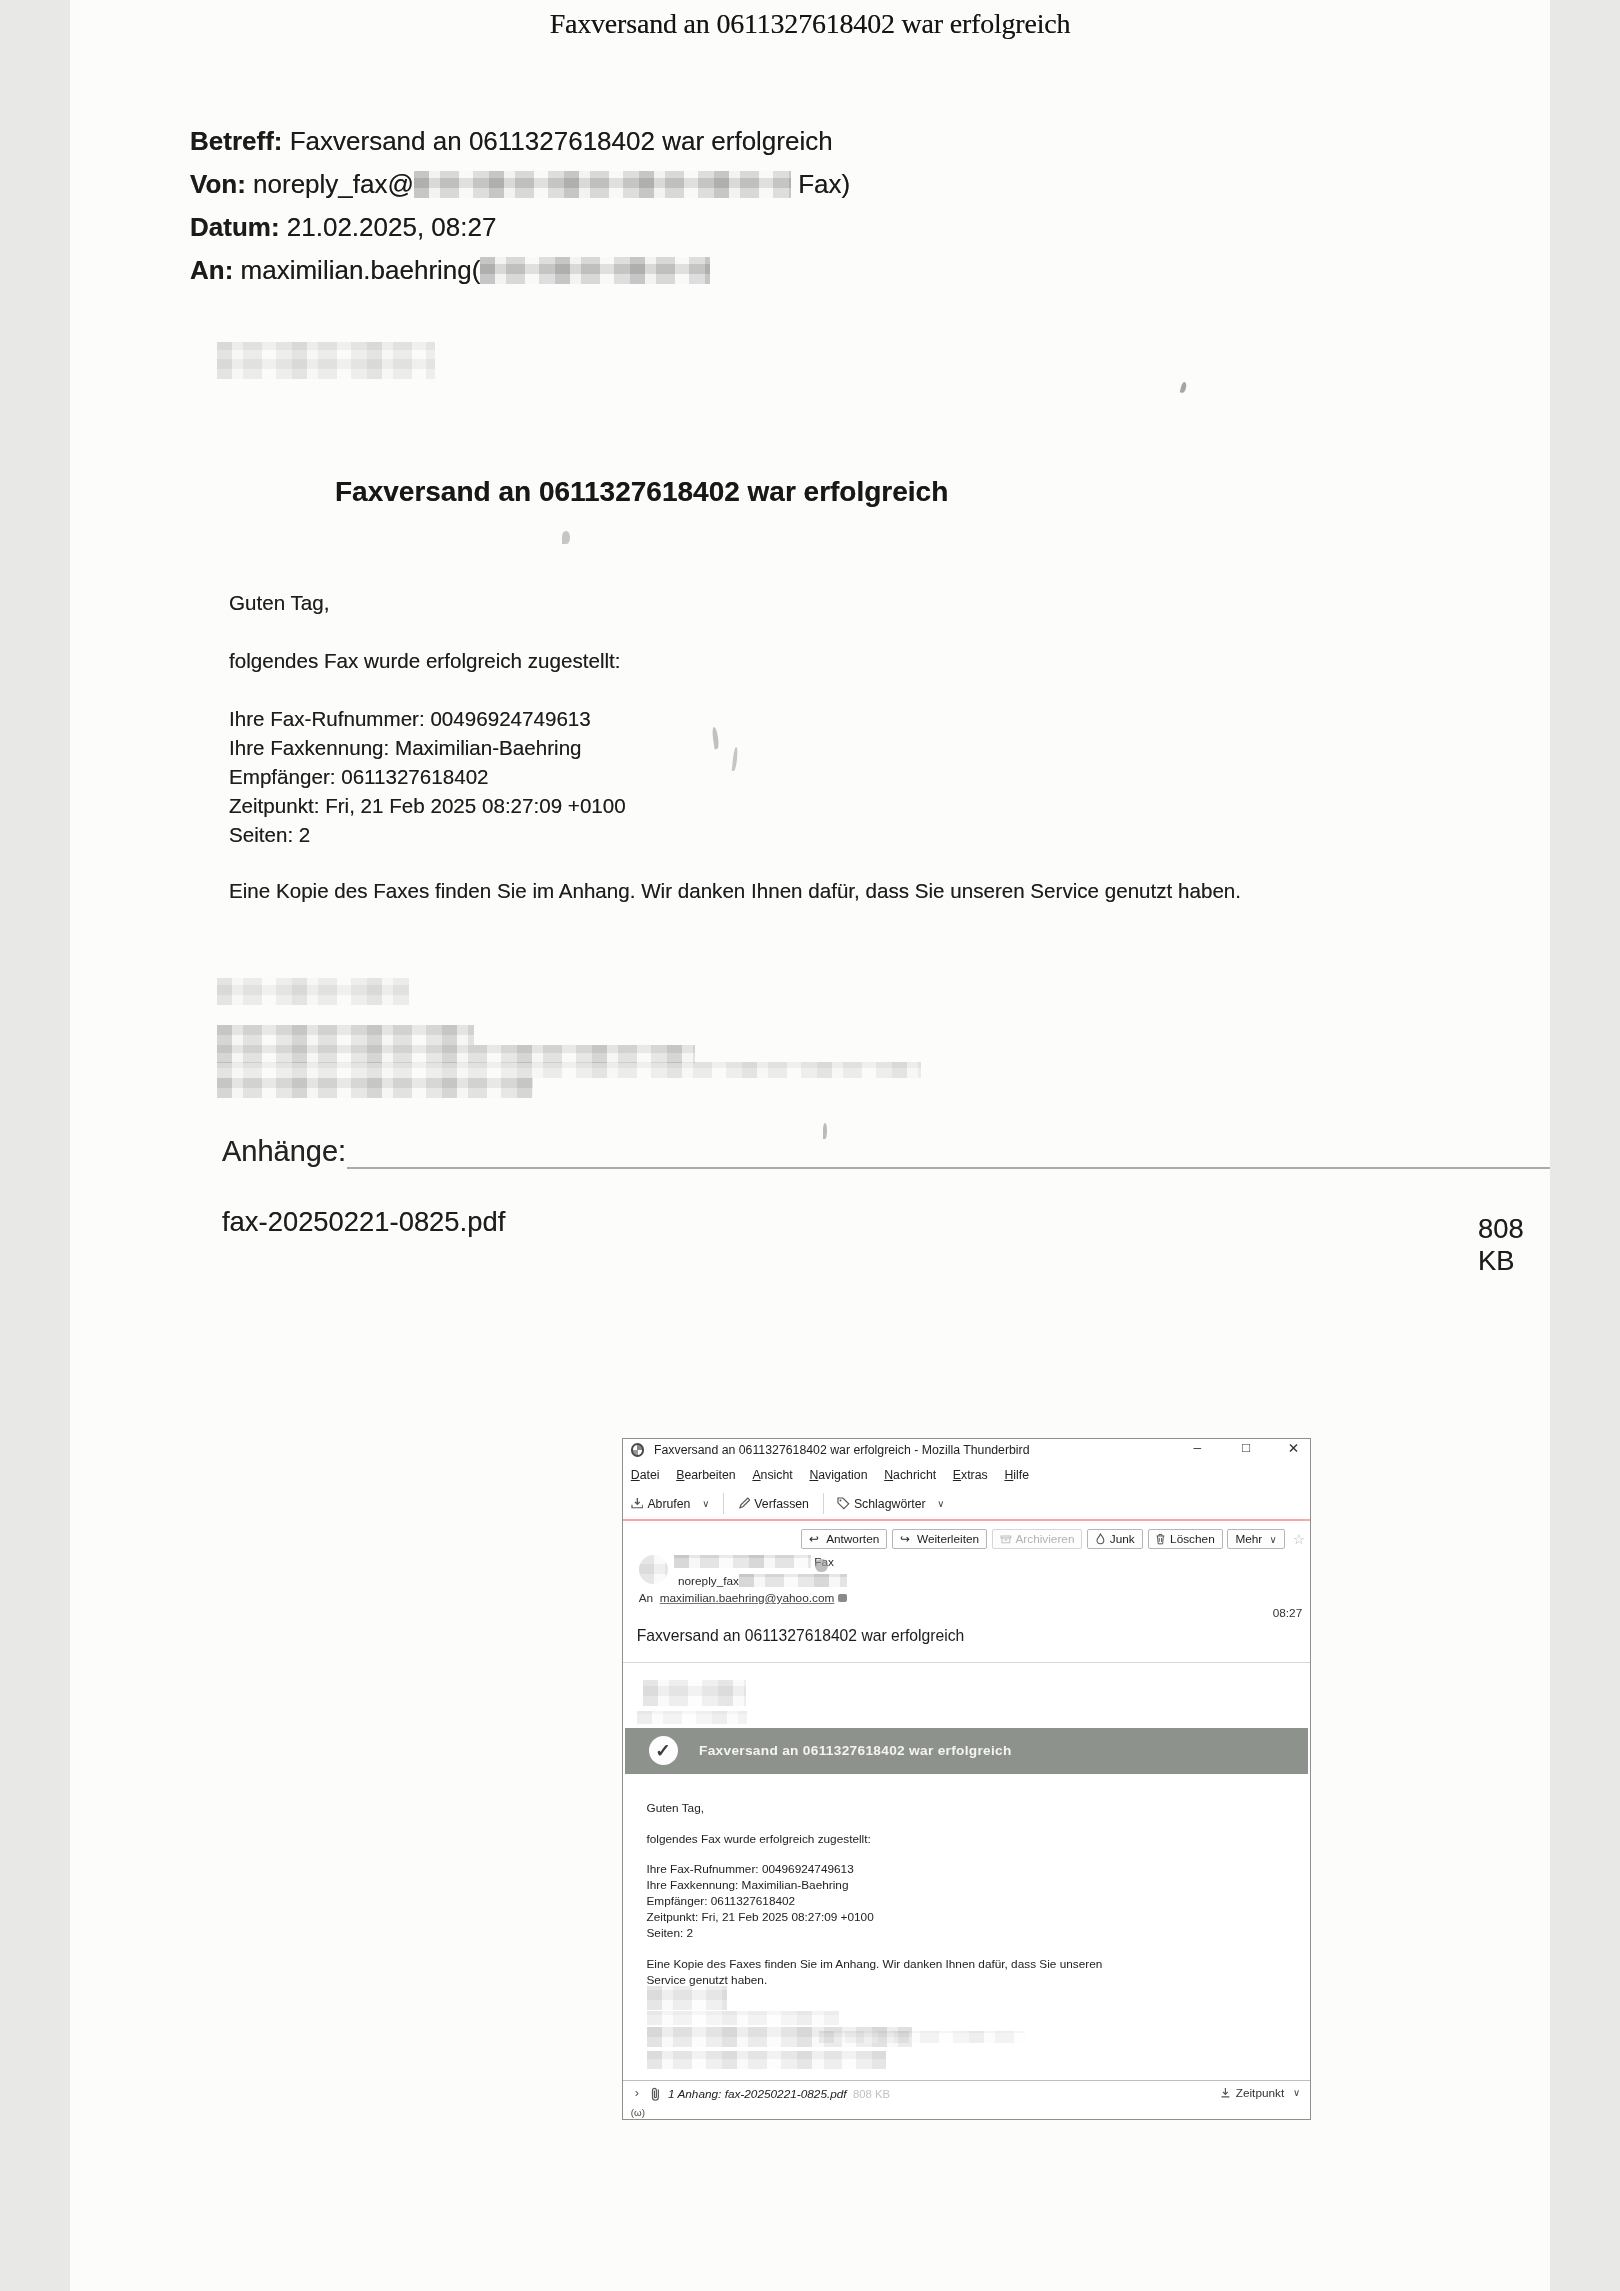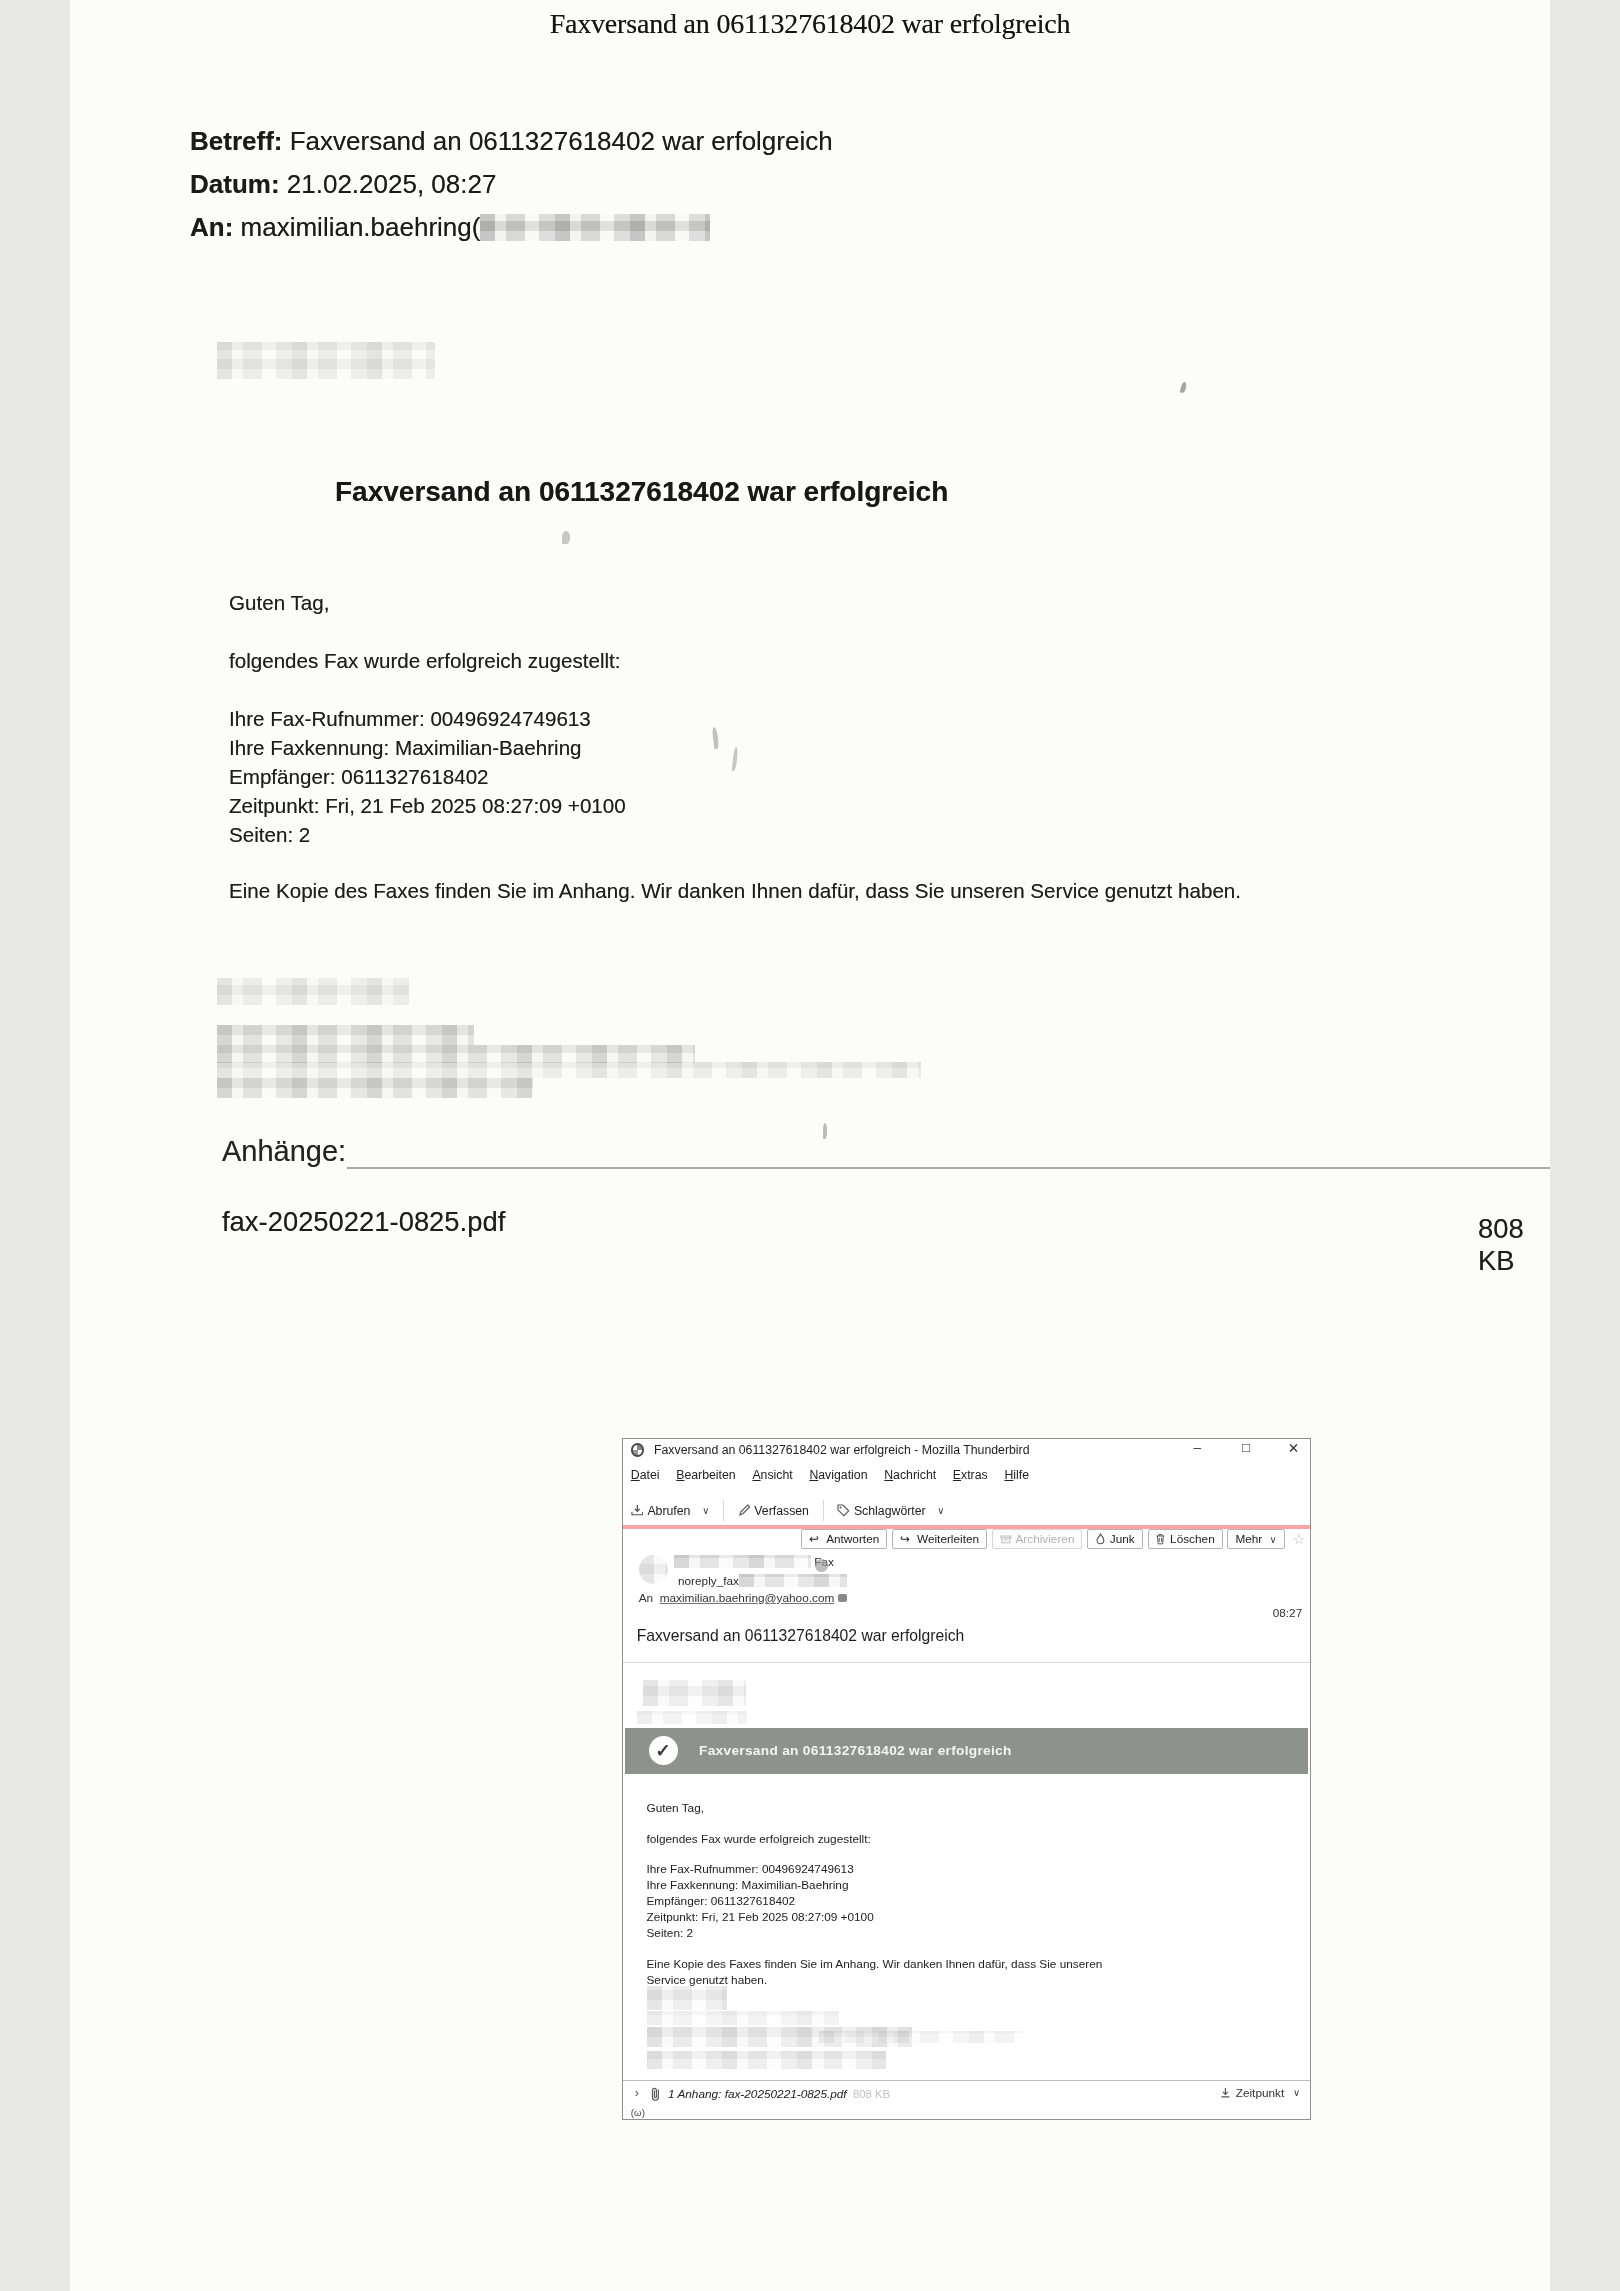--- a/index.html
+++ b/index.html
@@ -49,22 +49,22 @@
     font-size:11.8px;color:#2b2b2b;filter:blur(0.2px);
   }
   .tb .titlebar{position:absolute;left:0;top:0;width:100%;height:23.5px;}
   .tb .tb-logo{position:absolute;left:7.8px;top:3.9px;width:13.7px;height:13.7px;border:2.5px solid #4a4a4a;
     border-radius:50%;box-sizing:border-box;background:conic-gradient(#888 0 25%,#fff 25% 50%,#999 50% 75%,#fff 75%);}
   .tb .title-text{position:absolute;left:31px;top:3.9px;font-size:12.3px;color:#222;}
   .tb .winbtn{position:absolute;top:1px;font-size:13.7px;color:#333;width:25.5px;text-align:center;}
   .tb .menubar{position:absolute;left:0;top:23.5px;width:100%;height:25.5px;display:flex;gap:16.7px;
     align-items:center;padding-left:7.8px;box-sizing:border-box;font-size:12.3px;color:#222;}
   .tb .menubar u{text-decoration-thickness:1px;}
-  .tb .toolbar{position:absolute;left:0;top:57px;width:100%;height:33px;display:flex;align-items:center;
-    gap:7.8px;padding-left:7.8px;box-sizing:border-box;border-bottom:4px solid #fca5a5;font-size:12.3px;color:#222;}
+  .tb .toolbar{position:absolute;left:0;top:49px;width:100%;height:33px;display:flex;align-items:center;
+    gap:7.8px;padding-left:7.8px;box-sizing:border-box;border-bottom:2px solid #fca5a5;font-size:12.3px;color:#222;}
   .tb .tsep{width:1px;height:21.6px;background:#d5d5d5;margin:0 5.9px;}
   .tb .chev{font-size:9.8px;color:#444;margin-left:3.9px;}
   .tb .icon-svg{vertical-align:-2px;margin-right:3.9px;}
   .tb .actions{position:absolute;right:25.5px;top:90px;display:flex;gap:4.9px;align-items:center;}
   .tb .abtn{border:1px solid #b5b5b5;border-radius:2px;background:#fdfdfd;padding:2px 6.9px;font-size:11.8px;
     color:#222;display:flex;align-items:center;white-space:nowrap;}
   .tb .abtn.disabled{color:#b3b3b3;border-color:#d6d6d6;}
   .tb .star{position:absolute;right:4.9px;top:92px;font-size:13.7px;color:#b8b8b8;}
   .tb .avatar{position:absolute;left:15.7px;top:116px;width:29px;height:29px;border-radius:50%;}
   .tb .sender1{position:absolute;left:51px;top:116px;}
@@ -98,20 +98,21 @@
 </style>
 </head>
 <body>
 
 <div class="sheet">
 
   <div class="abs page-title">Faxversand an 0611327618402 war erfolgreich</div>
 
   <div class="abs meta">
     <div><b>Betreff:</b> <span>Faxversand an 0611327618402 war erfolgreich</span></div>
+    <div><b>Von:</b> <span>noreply_fax@</span><span class="inline-blur mosaic" style="width:377px;"></span> <span>Fax)</span></div>
     <div><b>Datum:</b> <span>21.02.2025, 08:27</span></div>
     <div><b>An:</b> <span>maximilian.baehring(</span><span class="inline-blur mosaic" style="width:230px;"></span></div>
   </div>
 
   <div class="abs mosaic light" style="left:147px;top:342px;width:218px;height:37px;"></div>
 
   <div class="abs speck" style="left:1111px;top:382px;width:4.9px;height:10.8px;transform:rotate(14deg);"></div>
   <div class="abs speck" style="left:492px;top:531px;width:7.8px;height:12.7px;opacity:.5;"></div>
   <div class="abs speck" style="left:643px;top:727px;width:4.9px;height:21.6px;opacity:.55;transform:rotate(-8deg);"></div>
   <div class="abs speck" style="left:663px;top:747px;width:3.9px;height:23.5px;opacity:.5;transform:rotate(6deg);"></div>

